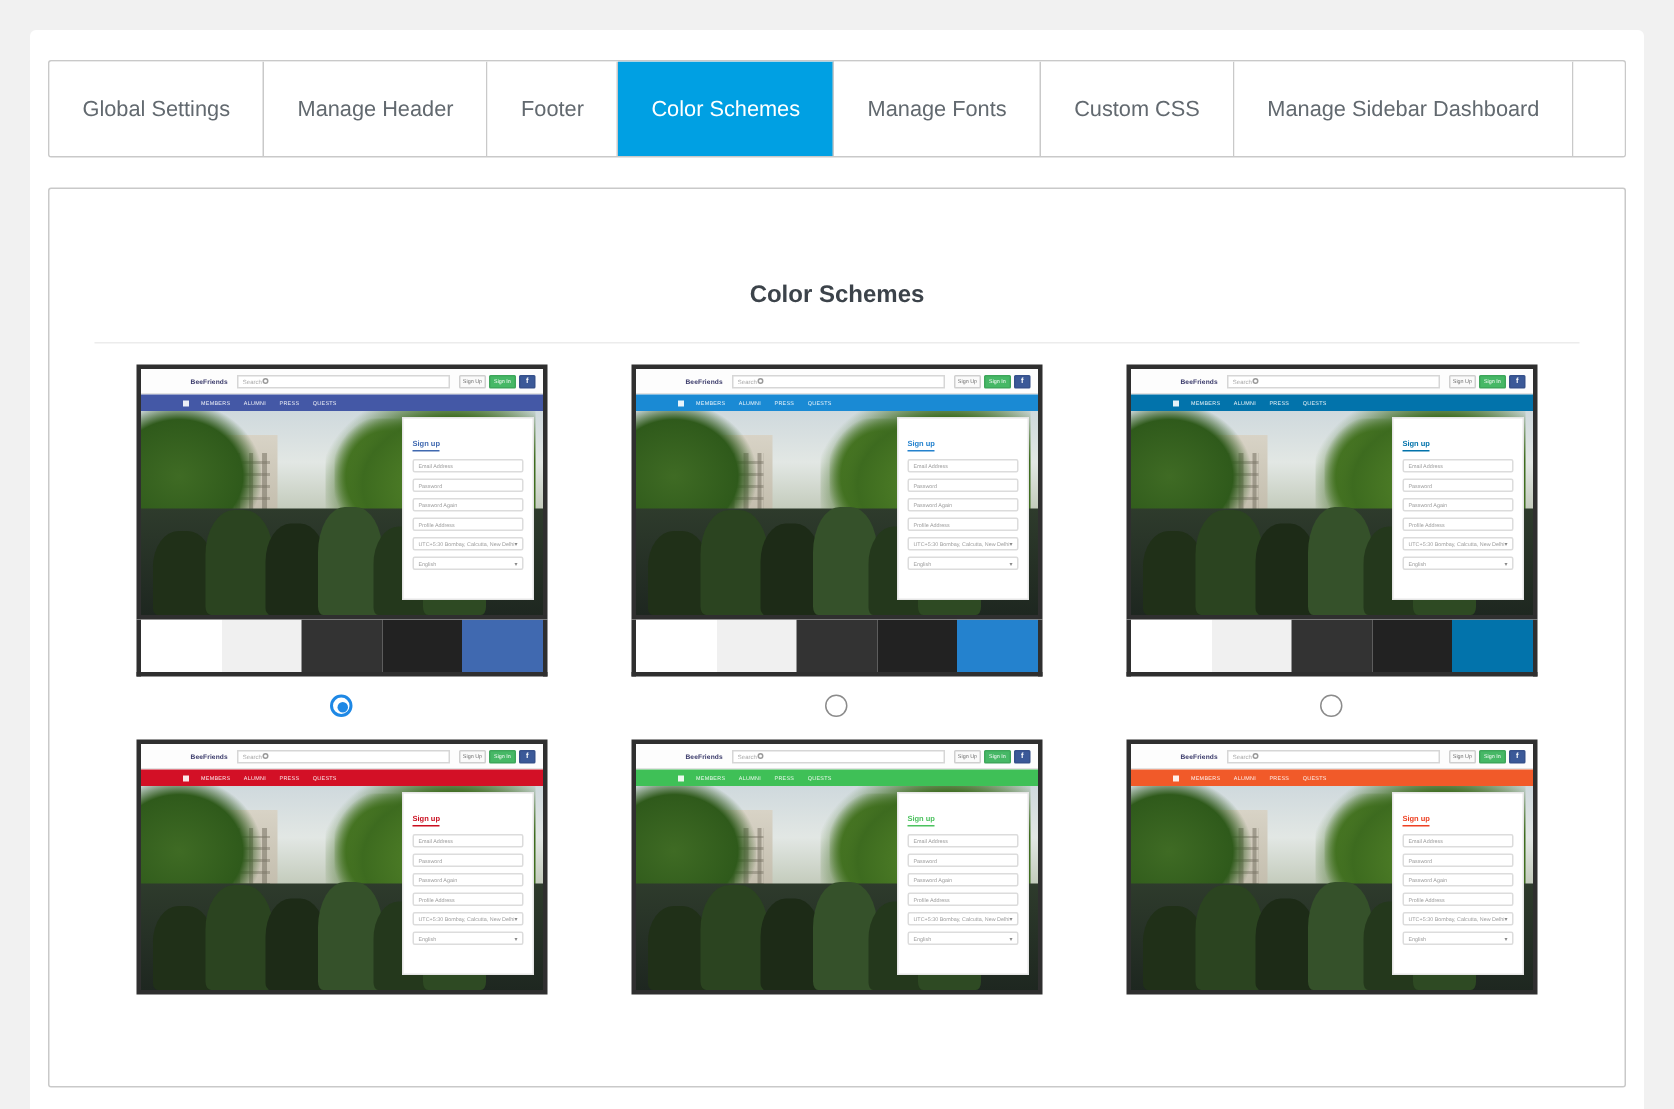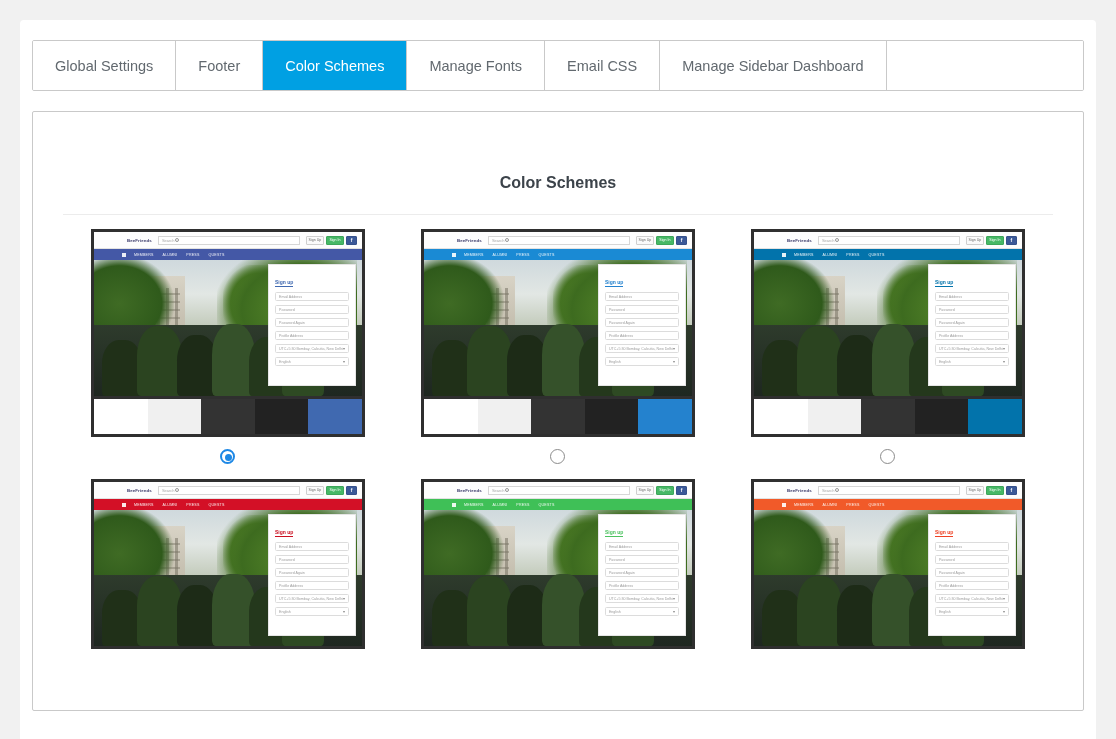--- a/index.html
+++ b/index.html
@@ -27,21 +27,21 @@
     color: #3c434a;
     letter-spacing: -0.1px;
   }
 
   
   .tab-bar {
     display: flex;
     margin: 20px 12px 0 12px;
     border: 1px solid #c9c9c9;
     border-radius: 2px;
-    height: 51px;
+    height: 65px;
     background: #fff;
     overflow: hidden;
   }
   .tab {
     display: flex;
     align-items: center;
     justify-content: center;
     padding: 0 22px;
     font-size: 14.5px;
     color: #62696f;
@@ -287,24 +287,25 @@
   }
 </style>
 </head>
 <body>
 
 <div class="page-card">
 
 
   <div class="tab-bar" id="tab-bar">
       <div class="tab">Global Settings</div>
+      <div class="tab">Manage Header</div>
       <div class="tab">Footer</div>
       <div class="tab active">Color Schemes</div>
       <div class="tab">Manage Fonts</div>
-      <div class="tab">Email CSS</div>
+      <div class="tab">Custom CSS</div>
       <div class="tab">Manage Sidebar Dashboard</div>
       <div class="tab filler"></div>
     </div>
 
   <div class="panel">
 
     <div class="section-title">Color Schemes</div>
     <div class="divider"></div>
 
     <div class="scheme-grid" id="scheme-grid">

